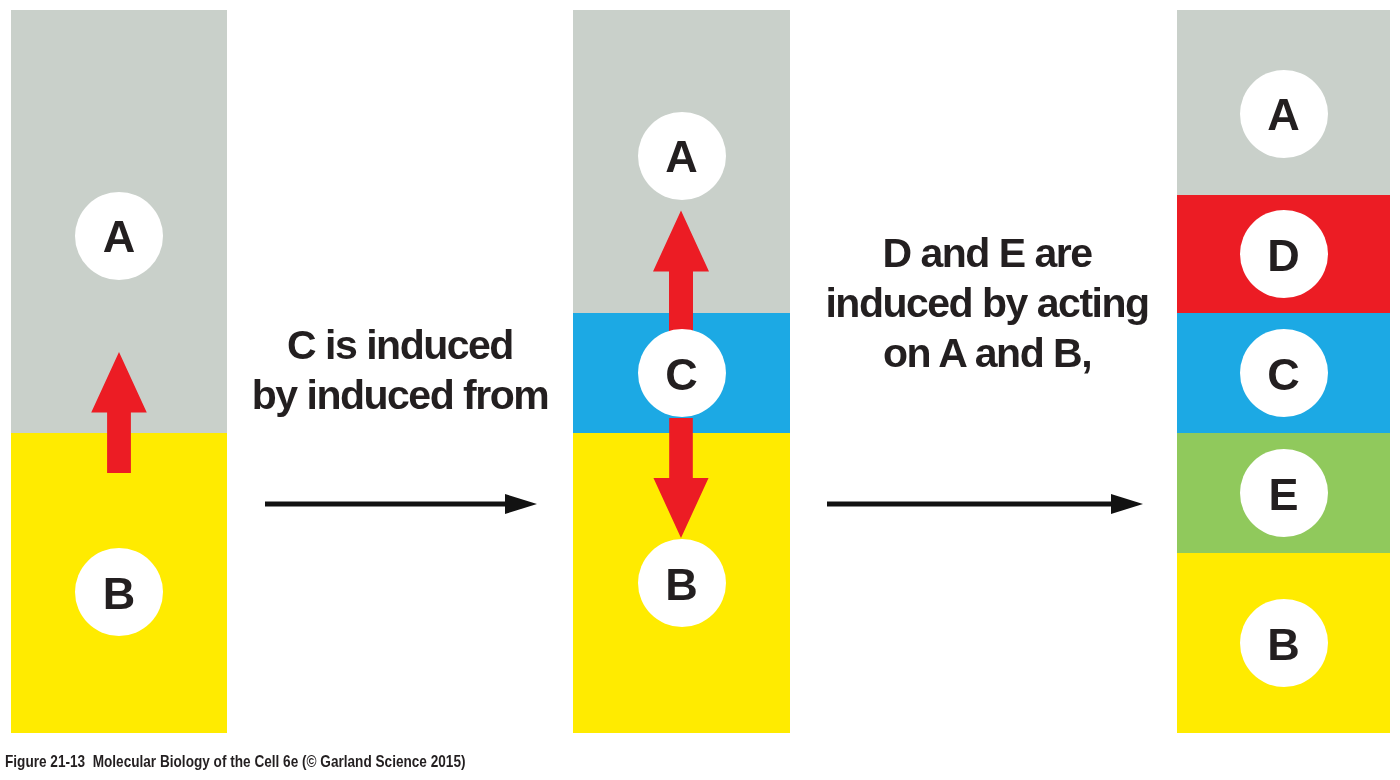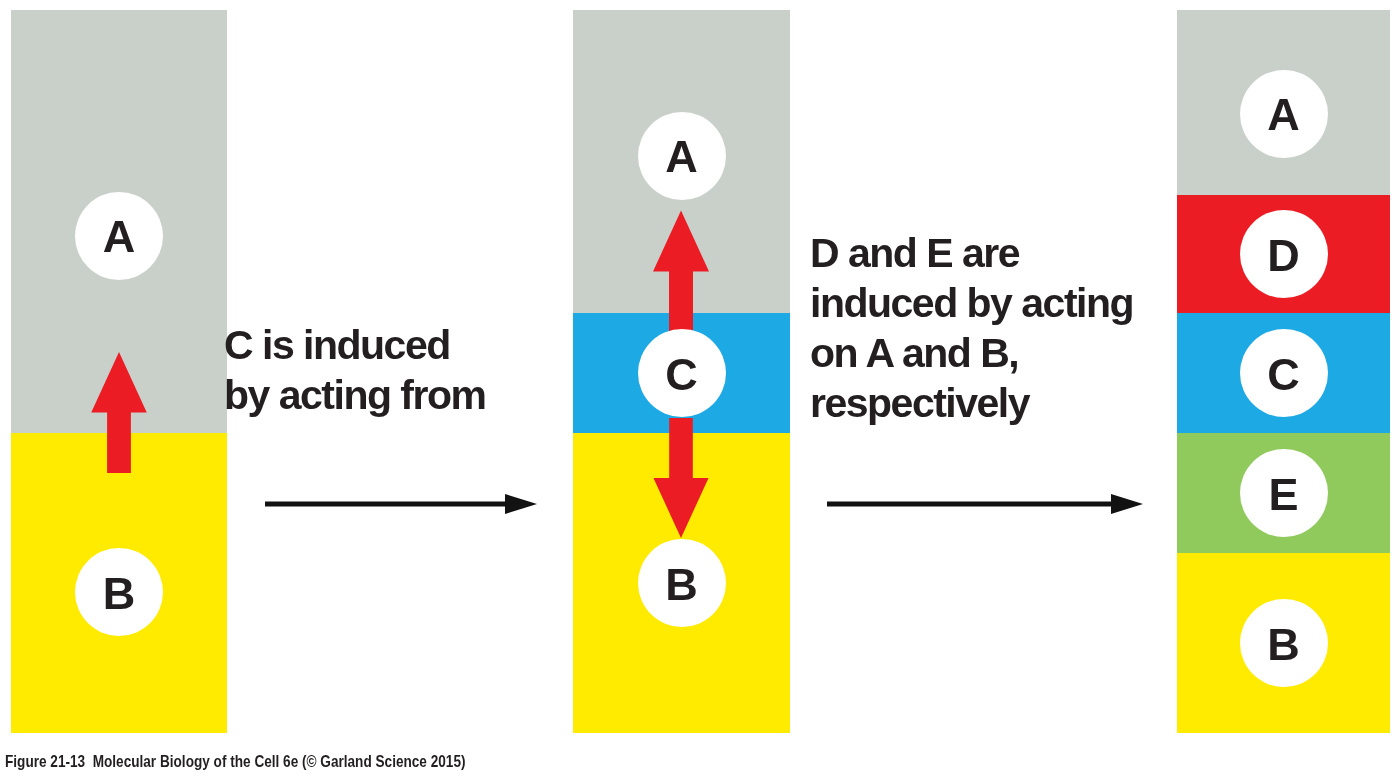--- a/index.html
+++ b/index.html
@@ -55,25 +55,25 @@
   #arrow-mid-up{left:80px;top:200px;}
   #arrow-mid-down{left:80px;top:408px;transform:scaleY(-1);}
 
   
   .h-arrow{position:absolute;}
   #h-arrow-1{left:265px;top:494px;}
   #h-arrow-2{left:827px;top:494px;}
 
   
   .annotation{
-    position:absolute;
+    position:absolute;text-align:center;
     font-weight:700;font-size:41px;line-height:50px;
     letter-spacing:-1.5px;
   }
-  #annotation-1{left:224px;top:320px;width:324px;}
+  #annotation-1{left:238px;top:320px;width:324px;}
   #annotation-2{left:810px;top:228px;width:354px;}
 
   
   .caption{
     position:absolute;left:5px;top:752px;
     font-weight:700;font-size:17px;line-height:20px;
     white-space:pre;
     transform:scaleX(0.8);transform-origin:0 50%;
   }
 </style>
@@ -89,21 +89,21 @@
     <div class="band" style="background-color: rgb(255, 235, 0);">
       <div class="cell dy9" style="color: rgb(35, 31, 32);">B</div>
     </div>
     <svg class="red-arrow" id="arrow-left-up" width="56" height="121" viewBox="0 0 56 122">
       <polygon points="28,0 0,61 16,61 16,122 40,122 40,61 56,61" style="fill: rgb(236, 28, 36);"></polygon>
     </svg>
   </div>
 
   <div class="annotation" id="annotation-1" style="color: rgb(35, 31, 32);">
     <div class="annotation-line">C is induced</div>
-    <div class="annotation-line">by acting from</div>
+    <div class="annotation-line">by induced from</div>
   </div>
   <svg class="h-arrow" id="h-arrow-1" width="272" height="20" viewBox="0 0 272 20">
     <rect x="0" y="7.5" width="244" height="5" style="fill: rgb(18, 18, 18);"></rect>
     <polygon points="240,0 272,10 240,20" style="fill: rgb(18, 18, 18);"></polygon>
   </svg>
 
   <div class="bar" id="bar-middle">
     <div class="band" style="background-color: rgb(201, 208, 202);">
       <div class="cell dym6" style="color: rgb(35, 31, 32);">A</div>
     </div>
@@ -118,21 +118,20 @@
     </svg>
     <svg class="red-arrow" id="arrow-mid-down" width="56" height="120" viewBox="0 0 56 122">
       <polygon points="28,0 0,61 16,61 16,122 40,122 40,61 56,61" style="fill: rgb(236, 28, 36);"></polygon>
     </svg>
   </div>
 
   <div class="annotation" id="annotation-2" style="color: rgb(35, 31, 32);">
     <div class="annotation-line">D and E are</div>
     <div class="annotation-line">induced by acting</div>
     <div class="annotation-line">on A and B,</div>
-    <div class="annotation-line">respectively</div>
   </div>
   <svg class="h-arrow" id="h-arrow-2" width="316" height="20" viewBox="0 0 316 20">
     <rect x="0" y="7.5" width="288" height="5" style="fill: rgb(18, 18, 18);"></rect>
     <polygon points="284,0 316,10 284,20" style="fill: rgb(18, 18, 18);"></polygon>
   </svg>
 
   <div class="bar" id="bar-right">
     <div class="band" style="background-color: rgb(201, 208, 202);">
       <div class="cell dy11" style="color: rgb(35, 31, 32);">A</div>
     </div>

